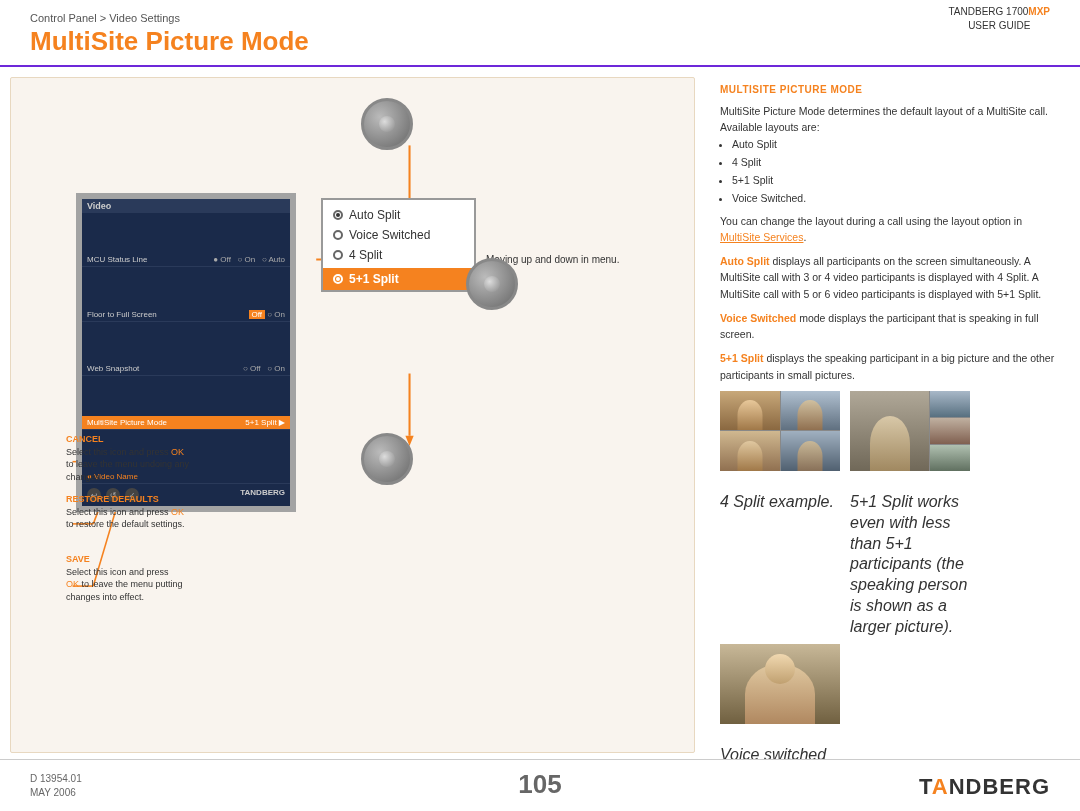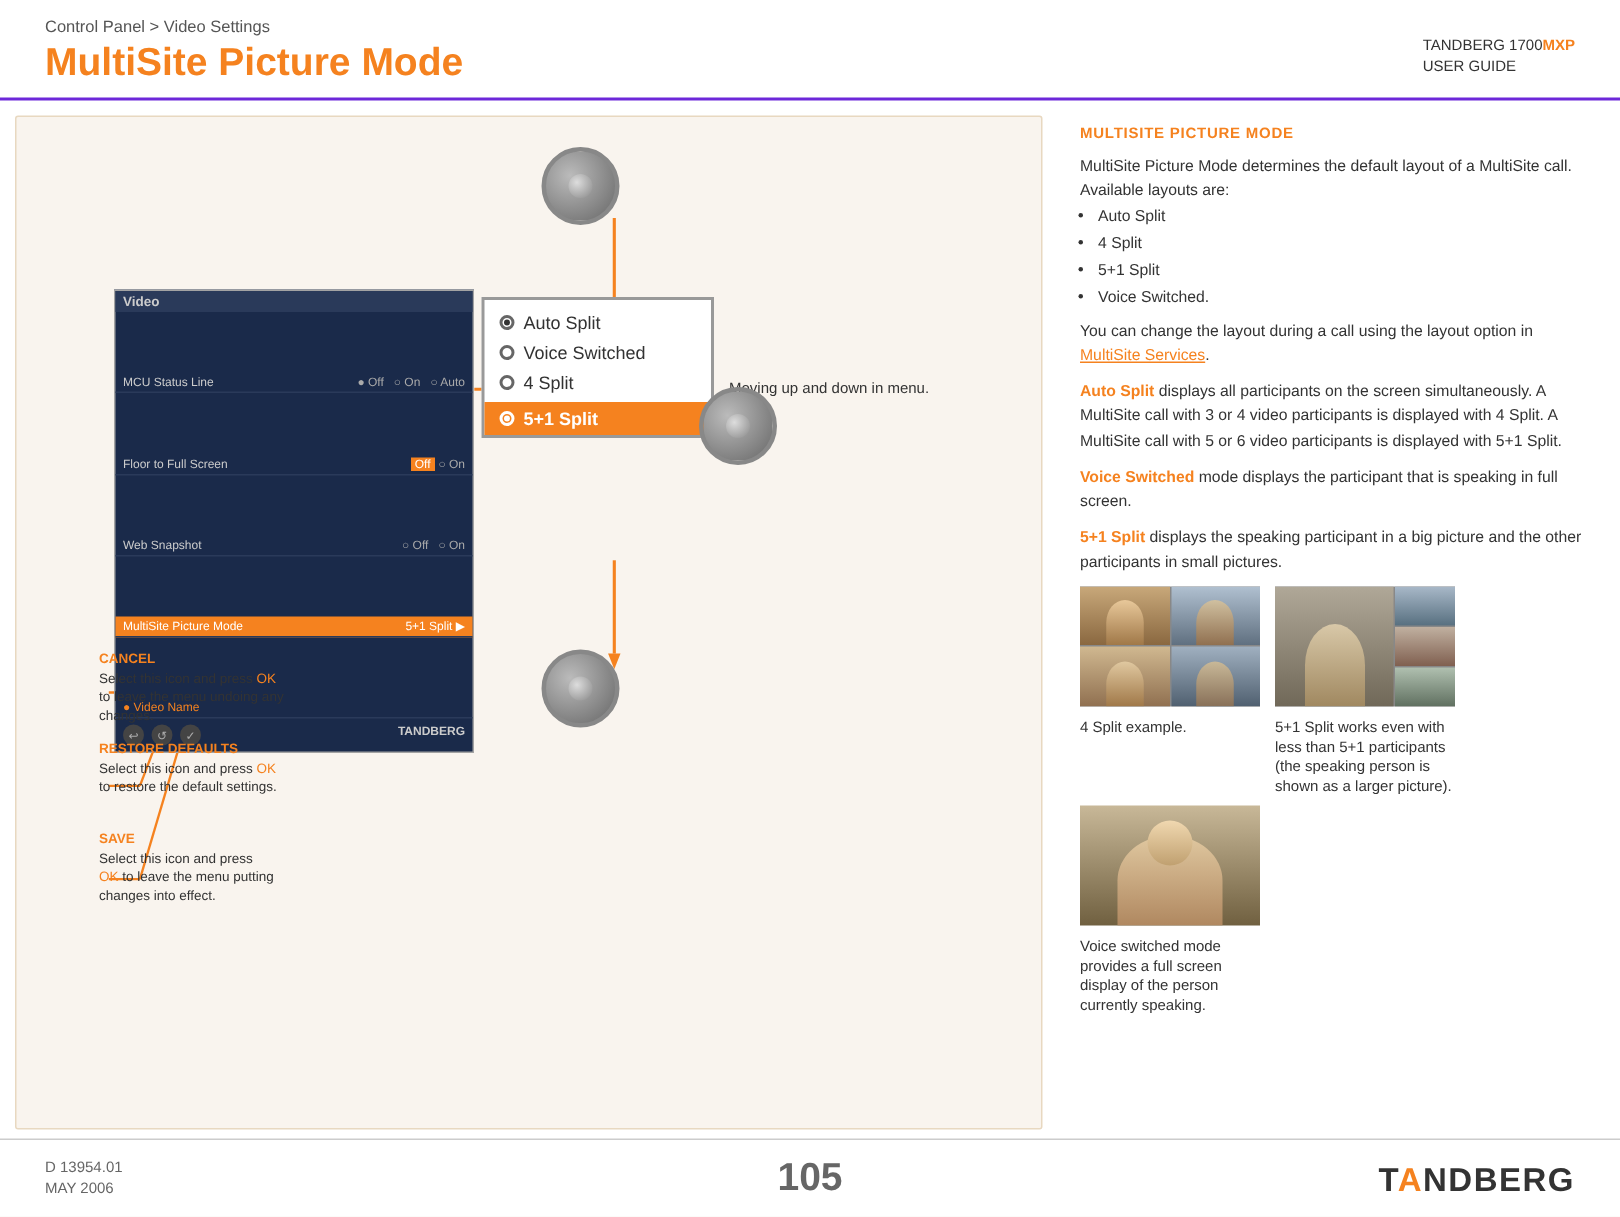--- a/index.html
+++ b/index.html
@@ -22,23 +22,23 @@
       color: #555;
       margin-bottom: 2px;
     }
     .page-title {
       font-size: 26px;
       font-weight: bold;
       color: #f5821f;
     }
     .top-right-brand {
       position: absolute;
-      top: 24px;
+      top: 5px;
       right: 30px;
-      text-align: left;
+      text-align: center;
       font-size: 10px;
       color: #333;
       line-height: 1.4;
     }
     .top-right-brand .mxp {
       color: #f5821f;
       font-weight: bold;
     }
 
     
@@ -101,23 +101,23 @@
     }
     .footer-right .orange-letter {
       color: #f5821f;
     }
 
     
     .menu-panel {
       position: absolute;
       left: 65px;
       top: 115px;
-      width: 240px;
+      width: 220px;
       background: #1a2a4a;
-      border: 1px solid #a3a3a3;
+      border: 6px solid #a3a3a3;
       font-size: 9px;
       color: #fff;
     }
     .menu-panel .menu-title {
       background: #2a3a5a;
       padding: 2px 5px;
       font-size: 9px;
       font-weight: bold;
       color: #ccc;
     }
@@ -284,24 +284,25 @@
       grid-template-rows: 1fr 1fr;
       width: 100%;
       height: 100%;
       gap: 1px;
     }
     .photo-cell {
       background: #777;
       overflow: hidden;
     }
     .photo-caption {
-      font-size: 10px;
-      color: #333;
-      margin-top: 8px;
+      font-size: 16px;
+      color: #333;
+      margin-top: 21px;
       line-height: 1.3;
+      font-style: italic;
     }
 
     
     .photo-sim-1 { background: linear-gradient(to bottom, #c8a87a 0%, #9a7a5a 100%); }
     .photo-sim-2 { background: linear-gradient(to bottom, #b8c8d8 0%, #7a8a9a 100%); }
     .photo-sim-3 { background: linear-gradient(to bottom, #d8c8a8 0%, #a89878 100%); }
     .photo-sim-4 { background: linear-gradient(to bottom, #a8b8c8 0%, #687888 100%); }
 
     
     .dial-shape {

